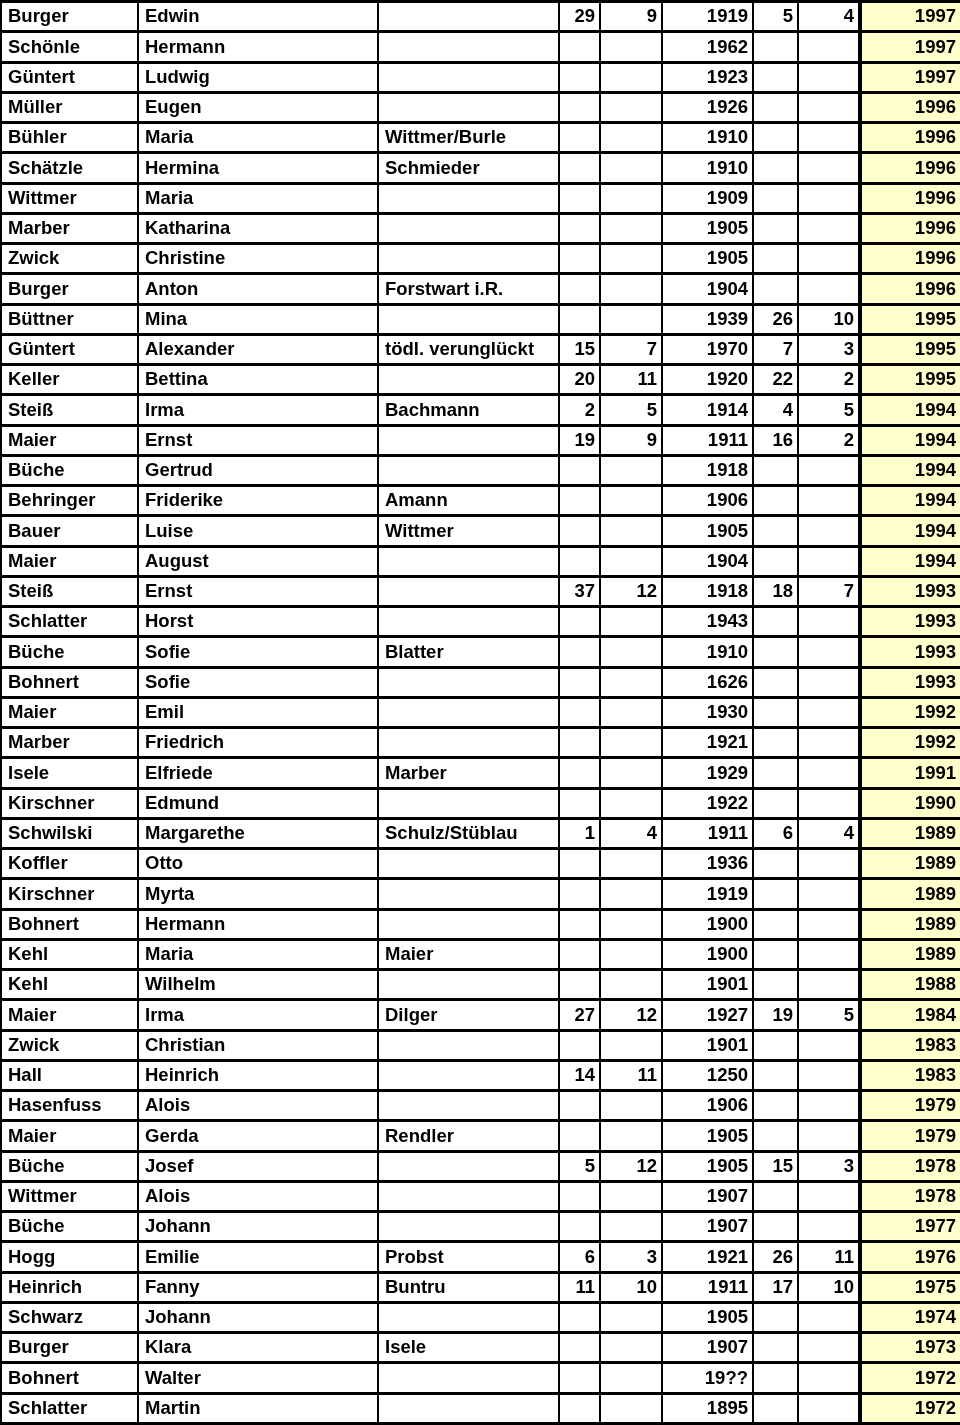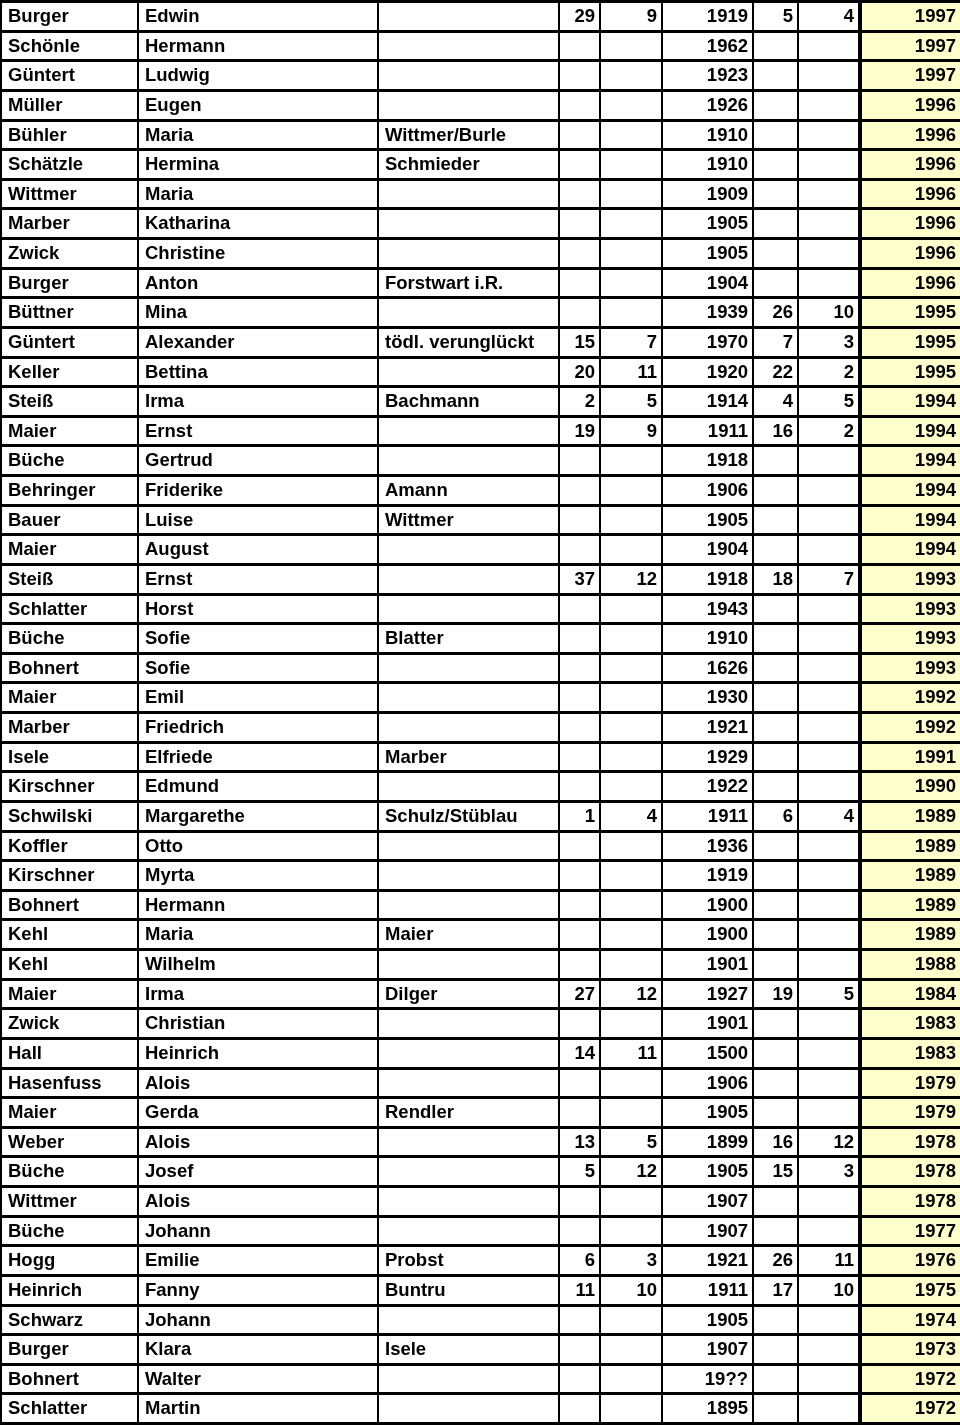--- a/index.html
+++ b/index.html
@@ -451,21 +451,21 @@
         <td class="num"></td>
         <td class="num"></td>
         <td class="num hl">1983</td>
       </tr>
       <tr>
         <td class="txt">Hall</td>
         <td class="txt">Heinrich</td>
         <td class="txt"></td>
         <td class="num">14</td>
         <td class="num">11</td>
-        <td class="num">1500</td>
+        <td class="num">1250</td>
         <td class="num"></td>
         <td class="num"></td>
         <td class="num hl">1983</td>
       </tr>
       <tr>
         <td class="txt">Hasenfuss</td>
         <td class="txt">Alois</td>
         <td class="txt"></td>
         <td class="num"></td>
         <td class="num"></td>
@@ -477,31 +477,20 @@
       <tr>
         <td class="txt">Maier</td>
         <td class="txt">Gerda</td>
         <td class="txt">Rendler</td>
         <td class="num"></td>
         <td class="num"></td>
         <td class="num">1905</td>
         <td class="num"></td>
         <td class="num"></td>
         <td class="num hl">1979</td>
-      </tr>
-      <tr>
-        <td class="txt">Weber</td>
-        <td class="txt">Alois</td>
-        <td class="txt"></td>
-        <td class="num">13</td>
-        <td class="num">5</td>
-        <td class="num">1899</td>
-        <td class="num">16</td>
-        <td class="num">12</td>
-        <td class="num hl">1978</td>
       </tr>
       <tr>
         <td class="txt">Büche</td>
         <td class="txt">Josef</td>
         <td class="txt"></td>
         <td class="num">5</td>
         <td class="num">12</td>
         <td class="num">1905</td>
         <td class="num">15</td>
         <td class="num">3</td>

